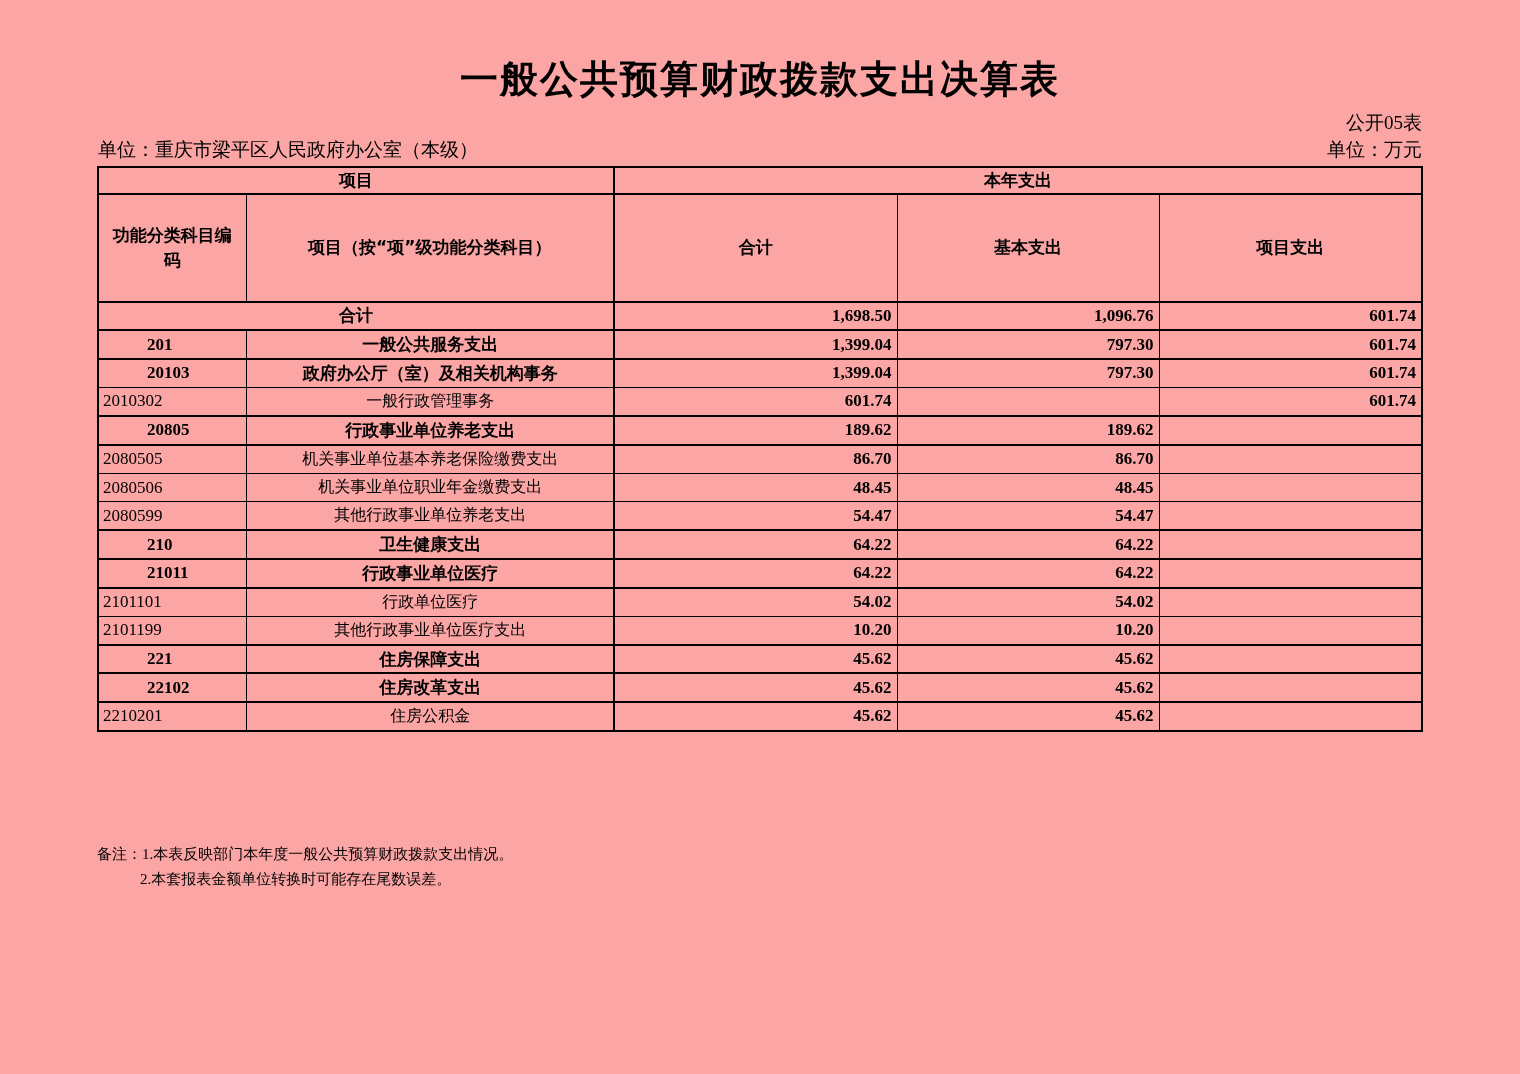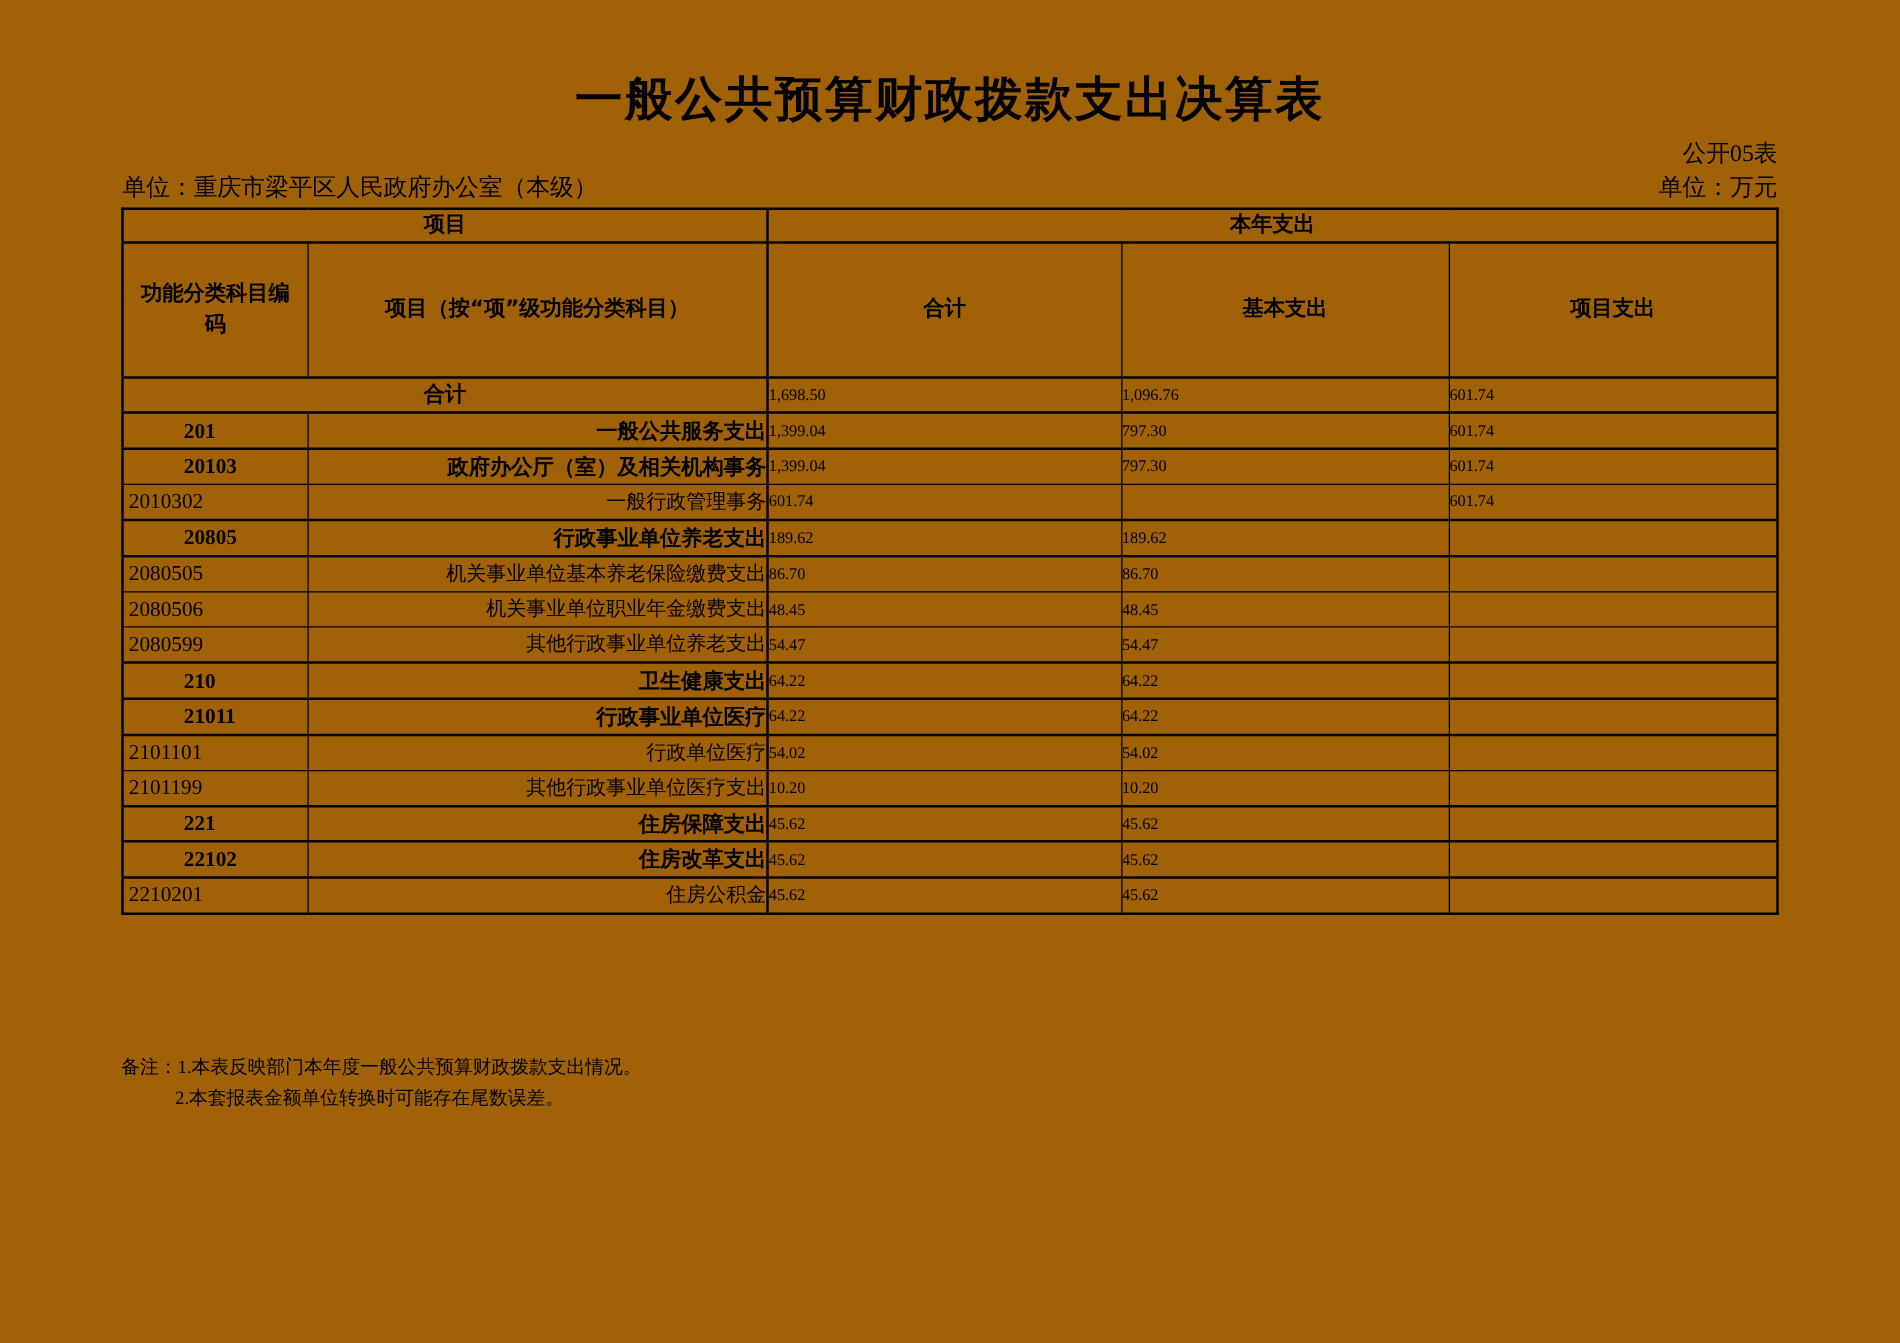--- a/index.html
+++ b/index.html
@@ -1,18 +1,18 @@
 <!DOCTYPE html>
 <html><head>
 <meta charset="utf-8">
 <style>
   * { margin: 0; padding: 0; box-sizing: border-box; }
   html, body { background: #ffffff; }
   body { width: 1520px; height: 1074px; font-family: "Liberation Serif", "DejaVu Serif", serif; color: #000; }
-  .page { position: relative; width: 1520px; height: 1074px; background: #a16207; overflow: hidden; }
+  .page { position: relative; width: 1520px; height: 1074px; background: #fca5a5; overflow: hidden; }
 
   .title {
     position: absolute; left: 98px; top: 54px; width: 1324px;
     text-align: center; font-size: 38px; font-weight: 700;
     font-family: "DejaVu Sans", "Liberation Sans", sans-serif;
     letter-spacing: 2px;
   }
   .table-code {
     position: absolute; left: 98px; top: 110px; width: 1324px;
     text-align: right; font-size: 19px;
@@ -37,22 +37,22 @@
     font-family: "DejaVu Sans", "Liberation Sans", sans-serif;
     font-weight: 700; font-size: 17px; text-align: center;
     white-space: normal; line-height: 1.45;
   }
   tr.h1 th { height: 26px; border-bottom: 2px solid #000; }
   tr.h2 th { height: 108px; border-bottom: 2px solid #000; }
   th.hcode { padding: 0 12px; margin-top: 45px; }
 
   .budget tbody tr { height: 28.6px; }
   td.code { text-align: left; padding-left: 4px; font-size: 17px; white-space: nowrap; }
-  td.name { text-align: right; padding-left: 1px; font-size: 16px; white-space: nowrap; }
-  td.num  { padding-right: 5px; font-size: 13px; white-space: nowrap; }
+  td.name { text-align: center; padding-left: 1px; font-size: 16px; white-space: nowrap; }
+  td.num  { text-align: right; padding-right: 5px; font-size: 17px; white-space: nowrap; font-weight: bold; }
   td.merged {
     text-align: center; font-size: 17px; font-weight: 700;
     font-family: "DejaVu Sans", "Liberation Sans", sans-serif;
   }
   tr.bold-row td.code { font-weight: 700; padding-left: 48px; }
   tr.bold-row td.name {
     font-family: "DejaVu Sans", "Liberation Sans", sans-serif;
     font-weight: 700; font-size: 17px;
   }
   tr.thick-top td { border-top-width: 2px; }

